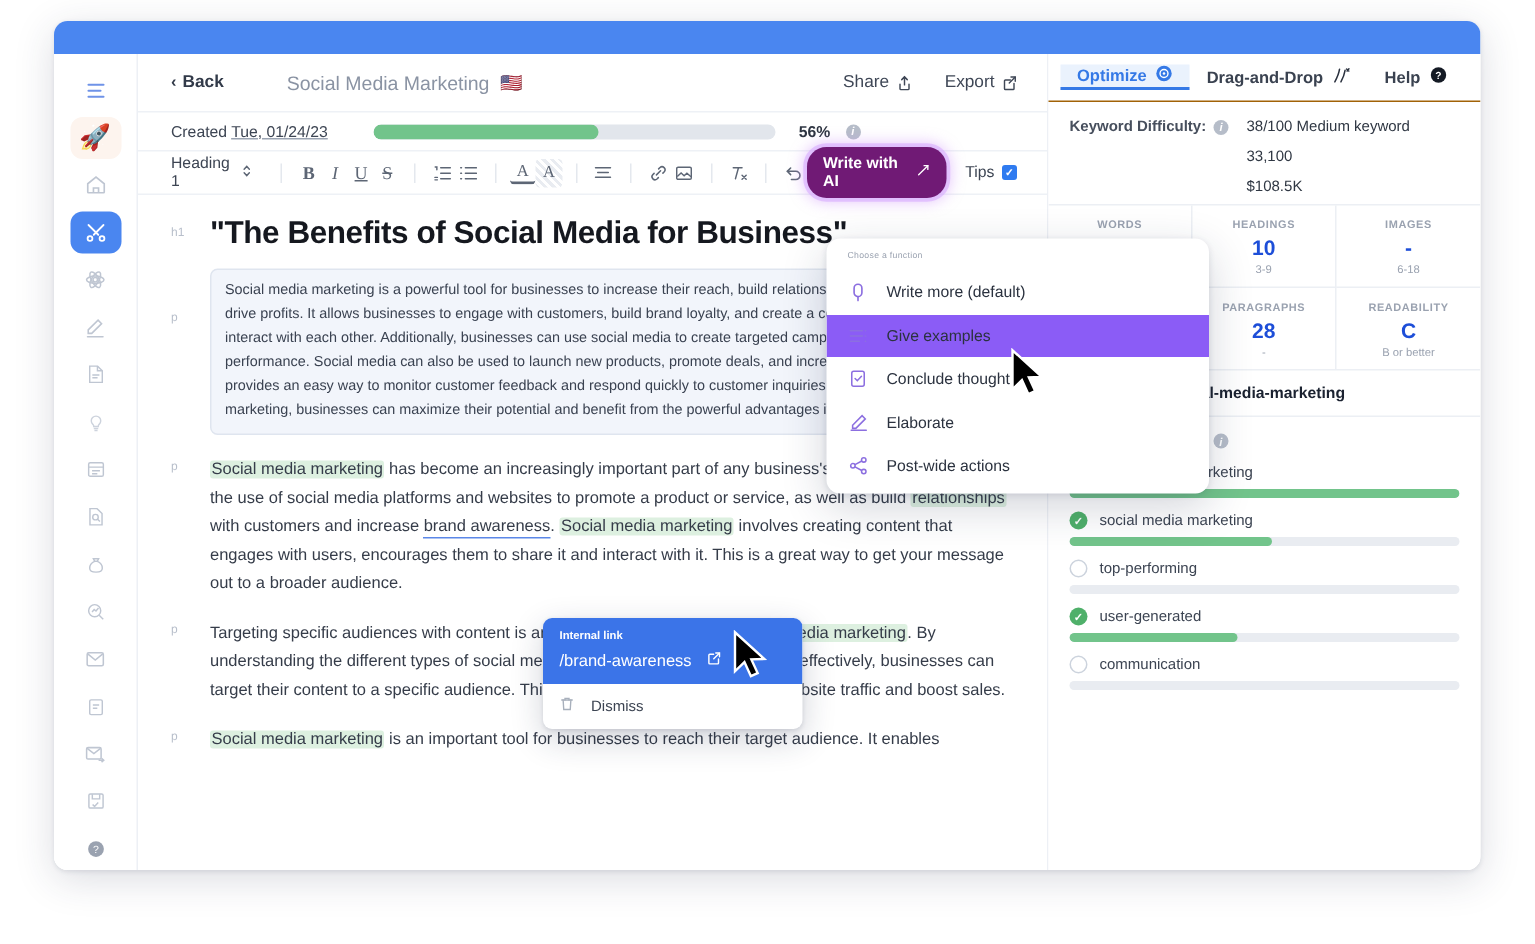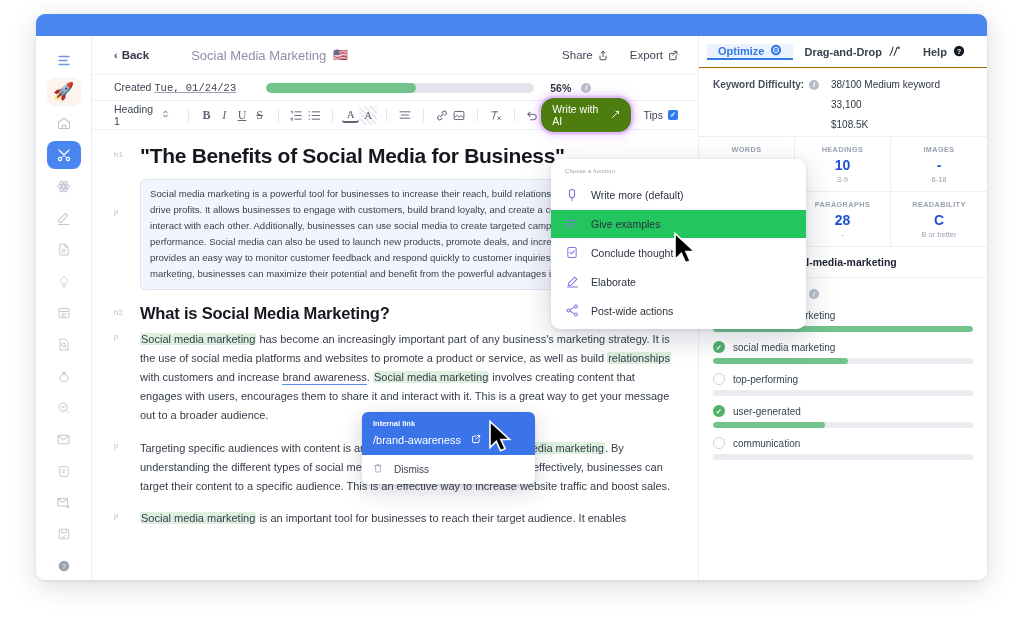--- a/index.html
+++ b/index.html
@@ -98,21 +98,21 @@
   
   .progress-row {
     height: 26px; flex:none;
     display: flex; align-items: center;
     padding: 0 20px 0 22px;
     border-top: 1px solid #eef1f6;
     gap: 10px;
     font-size: 10.5px; color: #4a5costume;
   }
   .created-label { font-size:10.5px; color:#3d4553; white-space:nowrap; }
-  .created-label u { text-decoration-color:#9aa3b2;font-family:Liberation Mono, monospace; }
+  .created-label u { text-decoration-color:#9aa3b2; }
   .pbar-wrap {
     flex: 1; height: 10px;
     background: #e2e6ec; border-radius: 6px;
     margin: 0 6px 0 20px;
     max-width: 268px;
     overflow: hidden;
   }
   .pbar-fill { height:100%; background:#72c48b; border-radius:6px; }
   .pct { font-size:10.5px; font-weight:700; color:#2d3441; }
   .info-dot {
@@ -143,23 +143,23 @@
     font-size: 11px; color:#5d6675; cursor:pointer;
     border-radius:3px;
   }
   .tb-btn.b { font-weight:700; font-family:"Liberation Serif",serif; font-size:12px; }
   .tb-btn.i { font-style:italic; font-family:"Liberation Serif",serif; font-size:12px; }
   .tb-btn.u { text-decoration:underline; font-family:"Liberation Serif",serif; font-size:12px; }
   .tb-btn.s { text-decoration:line-through; font-family:"Liberation Serif",serif; font-size:12px; }
   .tb-btn.a-color { border-bottom:2px solid #5d6675; height:15px; font-family:"Liberation Serif",serif; font-size:11px;}
   .tb-btn.a-high { background: repeating-linear-gradient(45deg,#e9ecf1 0 2px,transparent 2px 4px); font-family:"Liberation Serif",serif; font-size:11px;}
   .ai-btn {
-    background: #4d7c0f;
+    background: #701a75;
     color: #fff;
-    font-size: 10.5px; font-weight: 400;
+    font-size: 10.5px; font-weight: 700;
     padding: 5px 11px;
     border-radius: 13px;
     display:flex; align-items:center; gap:5px;
     cursor:pointer;
     box-shadow: 0 0 0 2.5px rgba(214,168,255,.55), 0 0 9px 3px rgba(208,150,250,.5);
   }
   .tips {
     margin-left: 13px;
     font-size: 10.5px; color:#3d4553;
     display:flex; align-items:center; gap:5px; cursor:pointer;
@@ -292,21 +292,21 @@
     z-index: 40;
     overflow:hidden;
   }
   .ai-menu-title { font-size:5.8px; color:#9aa2b0; padding: 2px 14px 6px 14px; letter-spacing:.2px;}
   .ai-item {
     display:flex; align-items:center; gap:12px;
     padding: 8px 14px;
     font-size: 10.5px; color:#2b323f;
     cursor:pointer;
   }
-  .ai-item.hl { background:#22c55e; }
+  .ai-item.hl { background:#8b5cf6; }
   .ai-ic { width:14px; display:flex; align-items:center; justify-content:center; color:#8c6fe0; flex:none;}
 
   
   .link-pop {
     position: absolute;
     left: 326px; top: 398px;
     width: 173px;
     background: #fff;
     border-radius: 6px;
     box-shadow: 0 7px 22px rgba(30,40,70,.20), 0 1px 3px rgba(30,40,70,.12);
@@ -577,26 +577,20 @@
 
         <div class="blk" style="margin-bottom:14px;">
           <div class="tag" style="padding-top:28px;">p</div>
           <div class="blk-body">
             <div class="sel-box">
               <p>Social media marketing is a powerful tool for businesses to increase their reach, build relationships with customers, and drive profits. It allows businesses to engage with customers, build brand loyalty, and create a community for customers to interact with each other. Additionally, businesses can use social media to create targeted campaigns and track performance. Social media can also be used to launch new products, promote deals, and increase visibility. Finally, it provides an easy way to monitor customer feedback and respond quickly to customer inquiries. With social media marketing, businesses can maximize their potential and benefit from the powerful advantages it offers.</p>
             </div>
           </div>
         </div>
 
-        <div class="blk" style="margin-bottom:4px;">
-          <div class="tag" style="padding-top:4px;">h2</div>
-          <div class="blk-body">
-            <h2 class="h2">What is Social Media Marketing?</h2>
-          </div>
-        </div>
 
         <div class="blk" style="margin-bottom:14px;">
           <div class="tag" style="padding-top:2px;">p</div>
           <div class="blk-body">
             <p class="para"><span class="kw">Social media marketing</span> has become an increasingly important part of any business's marketing strategy. It is the use of social media platforms and websites to promote a product or service, as well as build <span class="kw">relationships</span> with customers and increase <span class="ilink">brand awareness</span>. <span class="kw">Social media marketing</span> involves creating content that engages with users, encourages them to share it and interact with it. This is a great way to get your message out to a broader audience.</p>
           </div>
         </div>
 
         <div class="blk" style="margin-bottom:14px;">
           <div class="tag" style="padding-top:2px;">p</div>

